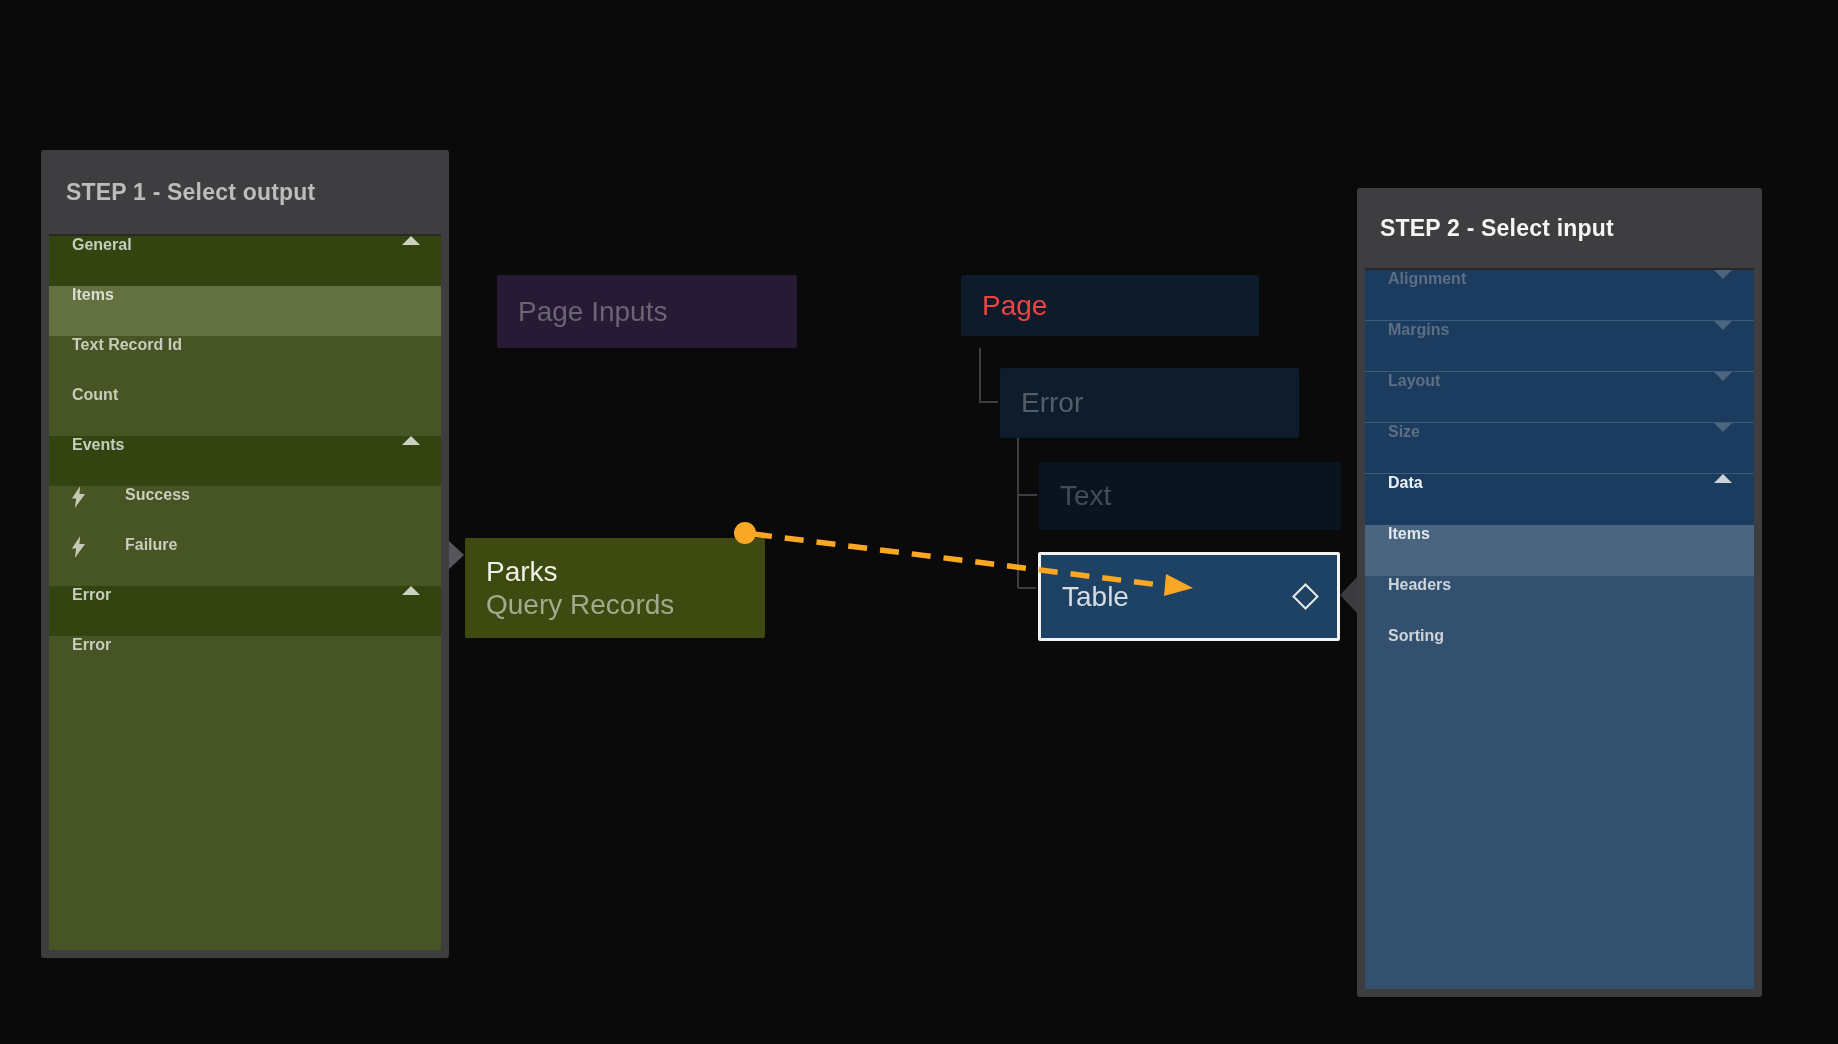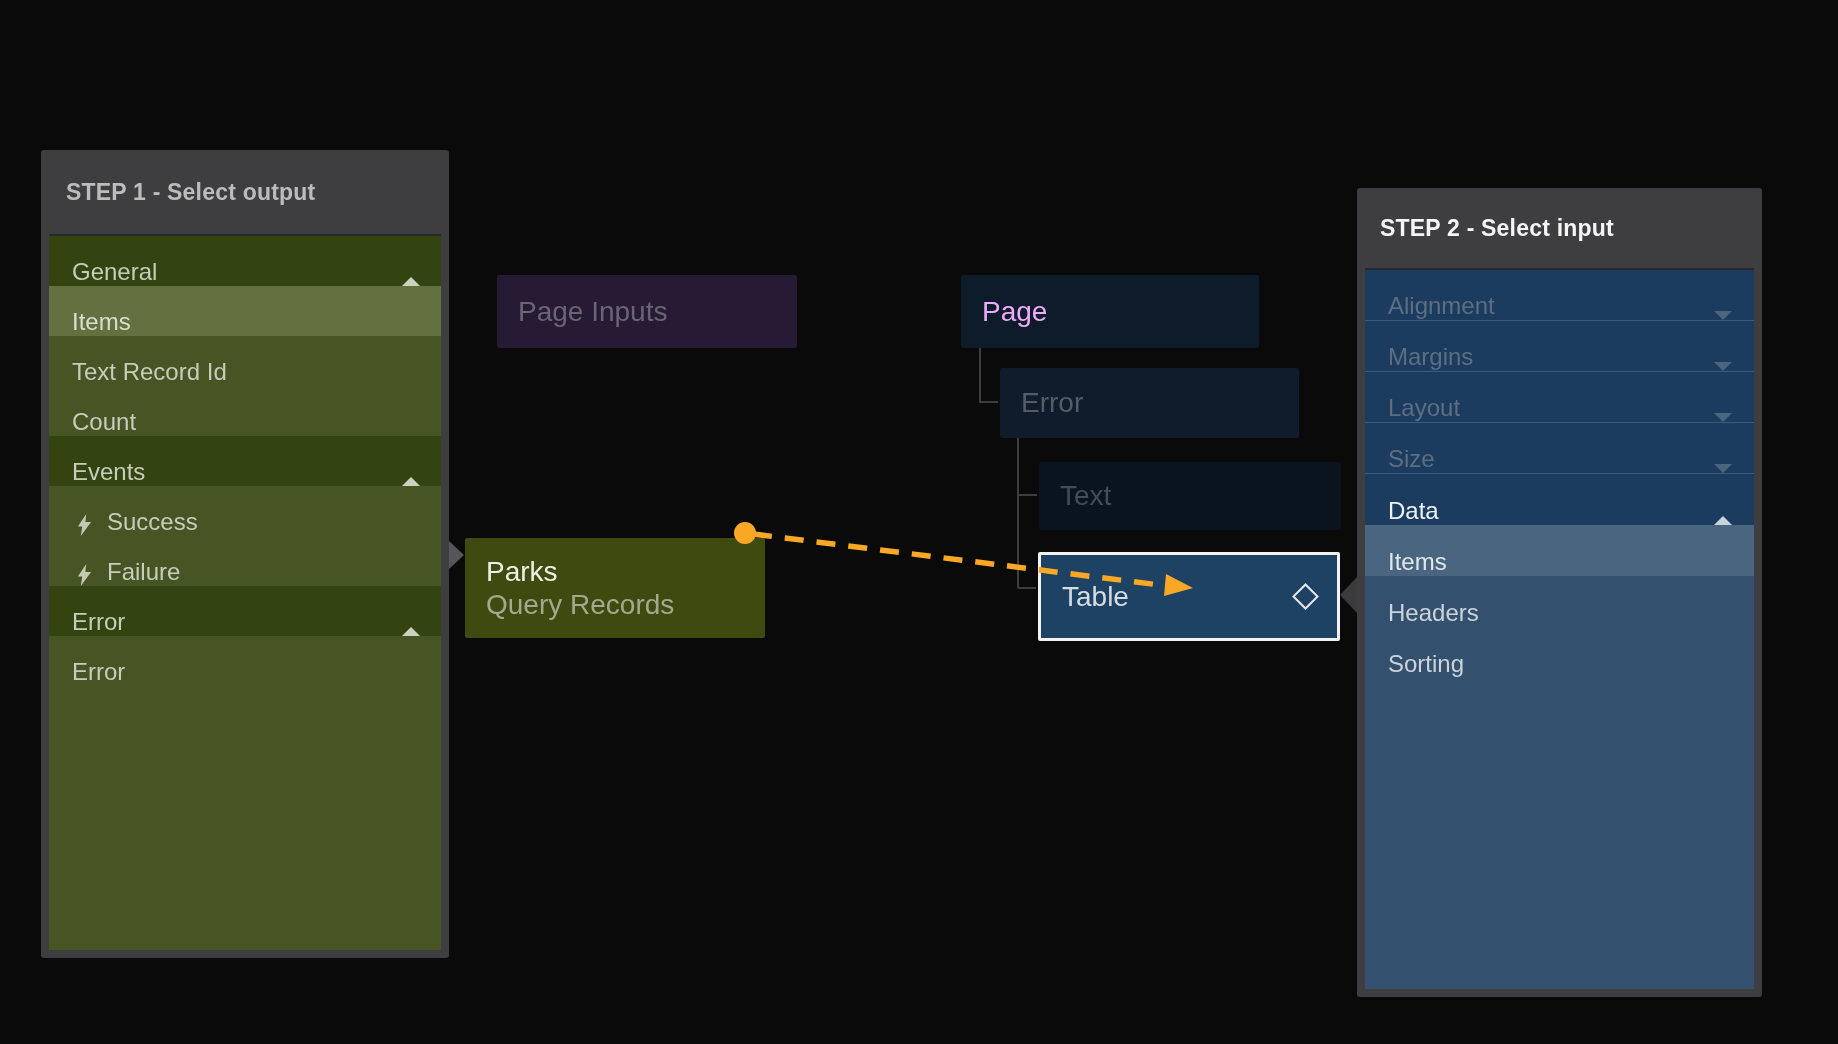--- a/index.html
+++ b/index.html
@@ -14,25 +14,25 @@
   #step1-panel .panel-header{height:84px;padding-left:25px;color:#bcbcbc;}
   #step2-panel{left:1357px;top:188px;width:405px;height:809px;}
   #step2-panel .panel-header{height:80px;padding-left:23px;color:#f5f5f5;}
 
   .panel-list{position:absolute;left:8px;right:8px;bottom:8px;display:flex;flex-direction:column;
               border-top:2px solid #28282a;}
   #step1-panel .panel-list{top:84px;background:#475424;}
   #step2-panel .panel-list{top:80px;background:#33506e;}
 
   
-  .row{display:flex;align-items:flex-end;flex:0 0 auto;font-size:24px;}
+  .row{display:flex;align-items:flex-start;flex:0 0 auto;font-size:16px;font-weight:bold;}
   .s1-row{height:50px;padding:0 21px 0 23px;color:#c6cdbc;background:#475424;}
   .s1-row.section{background:#334410;justify-content:space-between;}
   .s1-row.selected{background:#637040;color:#d9ded0;}
-  .s1-row.sub{padding-left:28px;}
+  .s1-row.sub{padding-left:22px;gap:24px;}
   .bolt{width:15px;height:22px;margin-right:15px;flex:0 0 auto;}
   .bolt path{fill:#c2cab2;}
   .filler{flex:1 1 auto;}
 
   
   .chev{width:0;height:0;flex:0 0 auto;}
   .chev.up{border-left:9px solid transparent;border-right:9px solid transparent;border-bottom:9px solid #ccd2c2;}
   .s2-row .chev.up{border-bottom-color:#c9d3dc;}
   .chev.down{border-left:9px solid transparent;border-right:9px solid transparent;border-top:9px solid #4d647d;}
 
@@ -40,21 +40,21 @@
   .s2-row{height:51px;padding:0 22px 0 23px;justify-content:space-between;}
   .s2-row.group{background:#1b3c5e;color:#5d6e83;border-bottom:1px solid #3a5c7d;}
   .s2-row.group.expanded{color:#eef2f5;border-bottom:none;}
   .s2-row.item{background:#33506e;color:#ccd3db;justify-content:flex-start;}
   .s2-row.item.selected{background:#4a6580;color:#e2e7ec;}
 
   
   .node{position:absolute;display:flex;align-items:center;padding-left:21px;font-size:28px;
         border-radius:2px;z-index:2;}
   #node-page-inputs{left:497px;top:275px;width:300px;height:73px;background:#261a35;color:#6b6474;}
-  #node-page{left:961px;top:275px;width:298px;height:73px;background:#0d1b2b;color:#f0abfc;}
+  #node-page{left:961px;top:275px;width:298px;height:61px;background:#0d1b2b;color:#ef4444;}
   #node-group{left:1000px;top:368px;width:299px;height:70px;background:#0e1c2c;color:#545d67;}
   #node-text{left:1039px;top:462px;width:302px;height:68px;background:#0a141f;color:#434c57;}
   #node-table{left:1038px;top:552px;width:302px;height:89px;background:#1d4263;color:#d7dce2;
               border:3px solid #f2f2f2;justify-content:space-between;padding-right:22px;z-index:3;}
   .diamond{width:19px;height:19px;border:2.5px solid #e8e8e8;transform:rotate(45deg);flex:0 0 auto;}
   #node-parks{left:465px;top:515px;width:300px;height:100px;background:#3e4a10;
               flex-direction:column;align-items:flex-start;justify-content:center;line-height:33px;margin-top:23px;}
   #node-parks .t1{color:#edf0e5;}
   #node-parks .t2{color:#9fab8c;}
   #port-dot{position:absolute;left:734px;top:522px;width:22px;height:22px;border-radius:50%;

